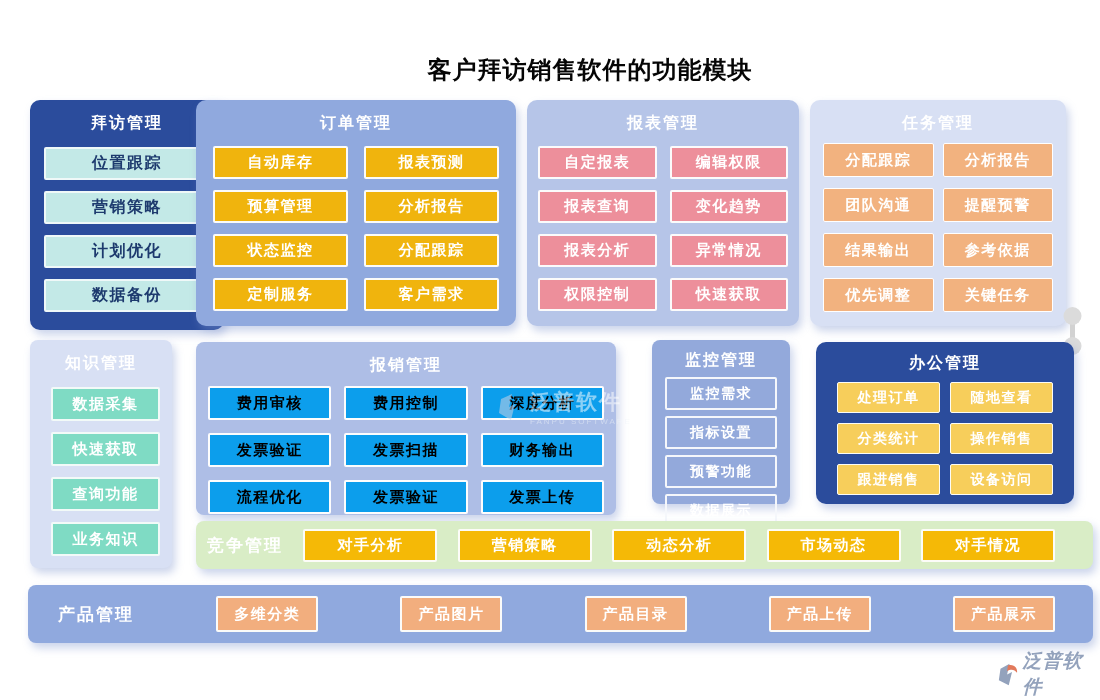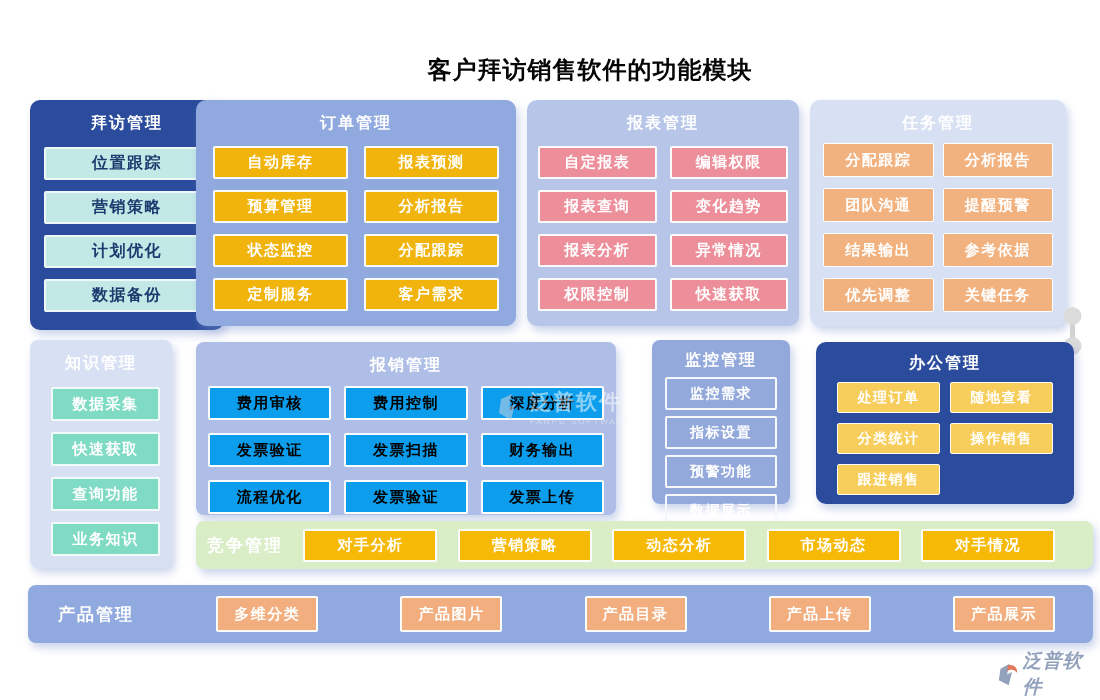--- a/index.html
+++ b/index.html
@@ -208,20 +208,21 @@
   </section>
 
   <section class="panel" id="p-office">
     <div class="ptitle">办公管理</div>
     <div class="chips-grid">
       <div class="chip">处理订单</div>
       <div class="chip">随地查看</div>
       <div class="chip">分类统计</div>
       <div class="chip">操作销售</div>
       <div class="chip">跟进销售</div>
+      <div class="chip">设备访问</div>
     </div>
   </section>
 
   <section class="panel" id="p-competition">
     <div class="rowlabel">竞争管理</div>
     <div class="chip">对手分析</div>
     <div class="chip">营销策略</div>
     <div class="chip">动态分析</div>
     <div class="chip">市场动态</div>
     <div class="chip">对手情况</div>

